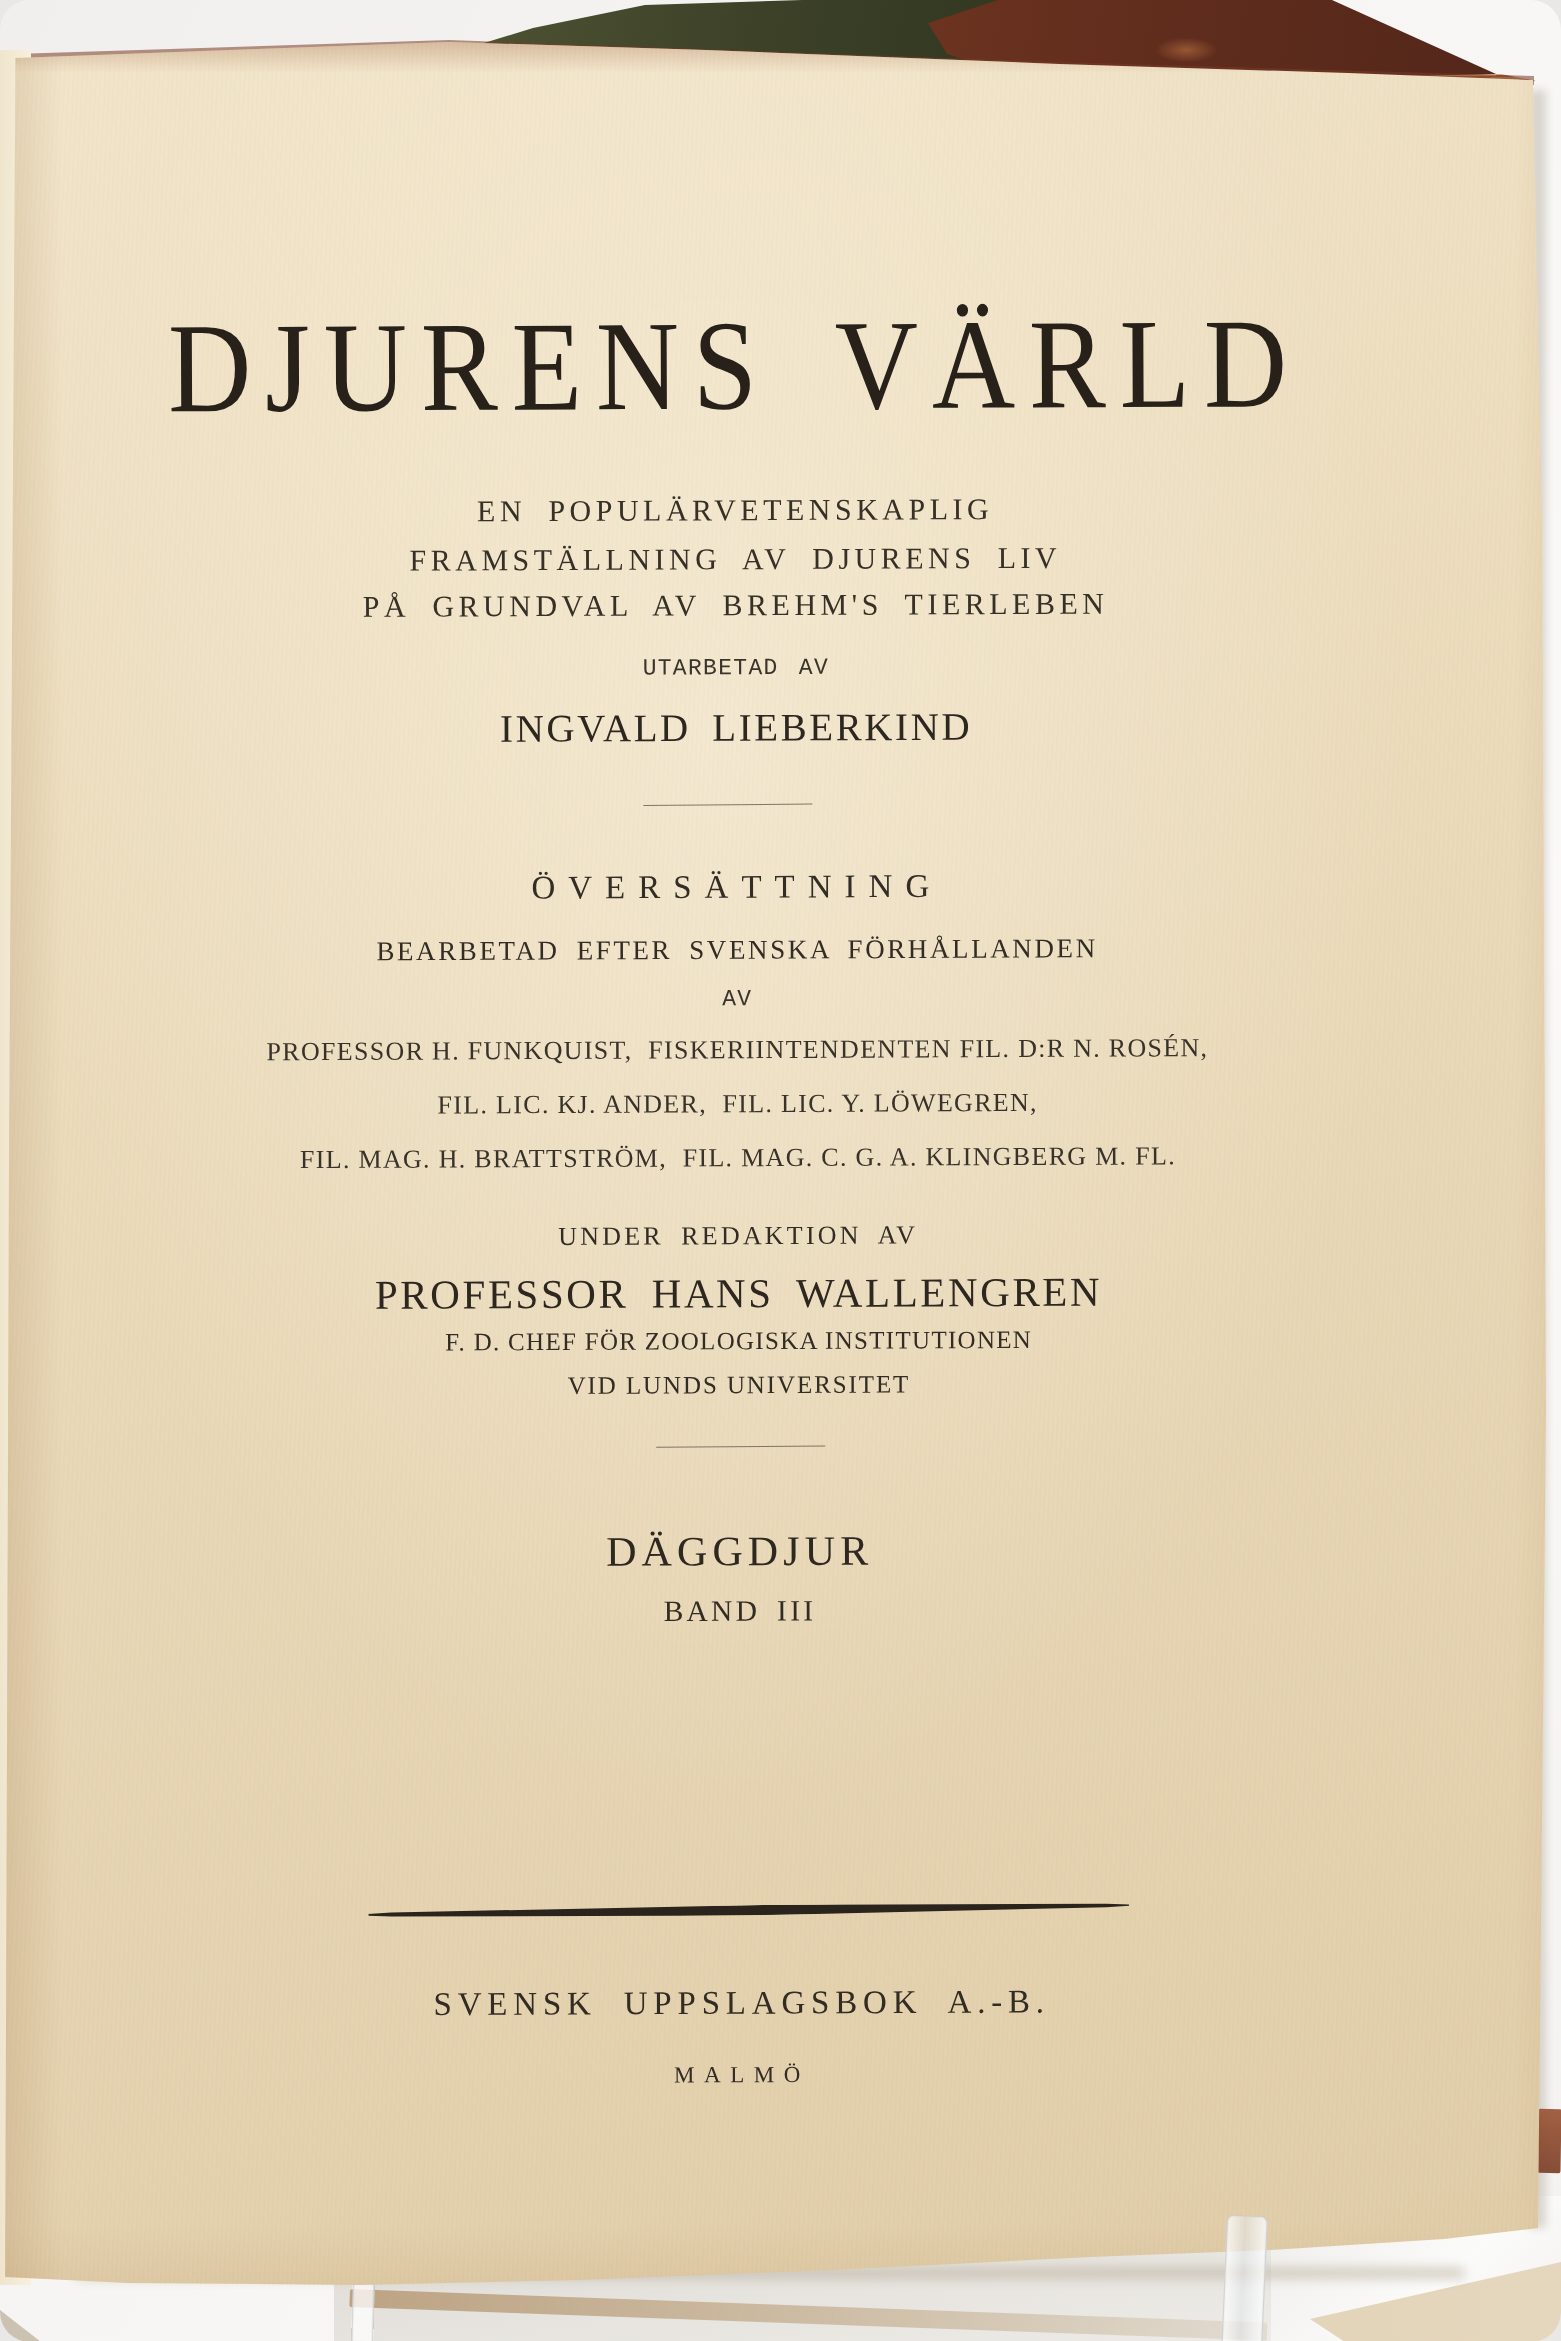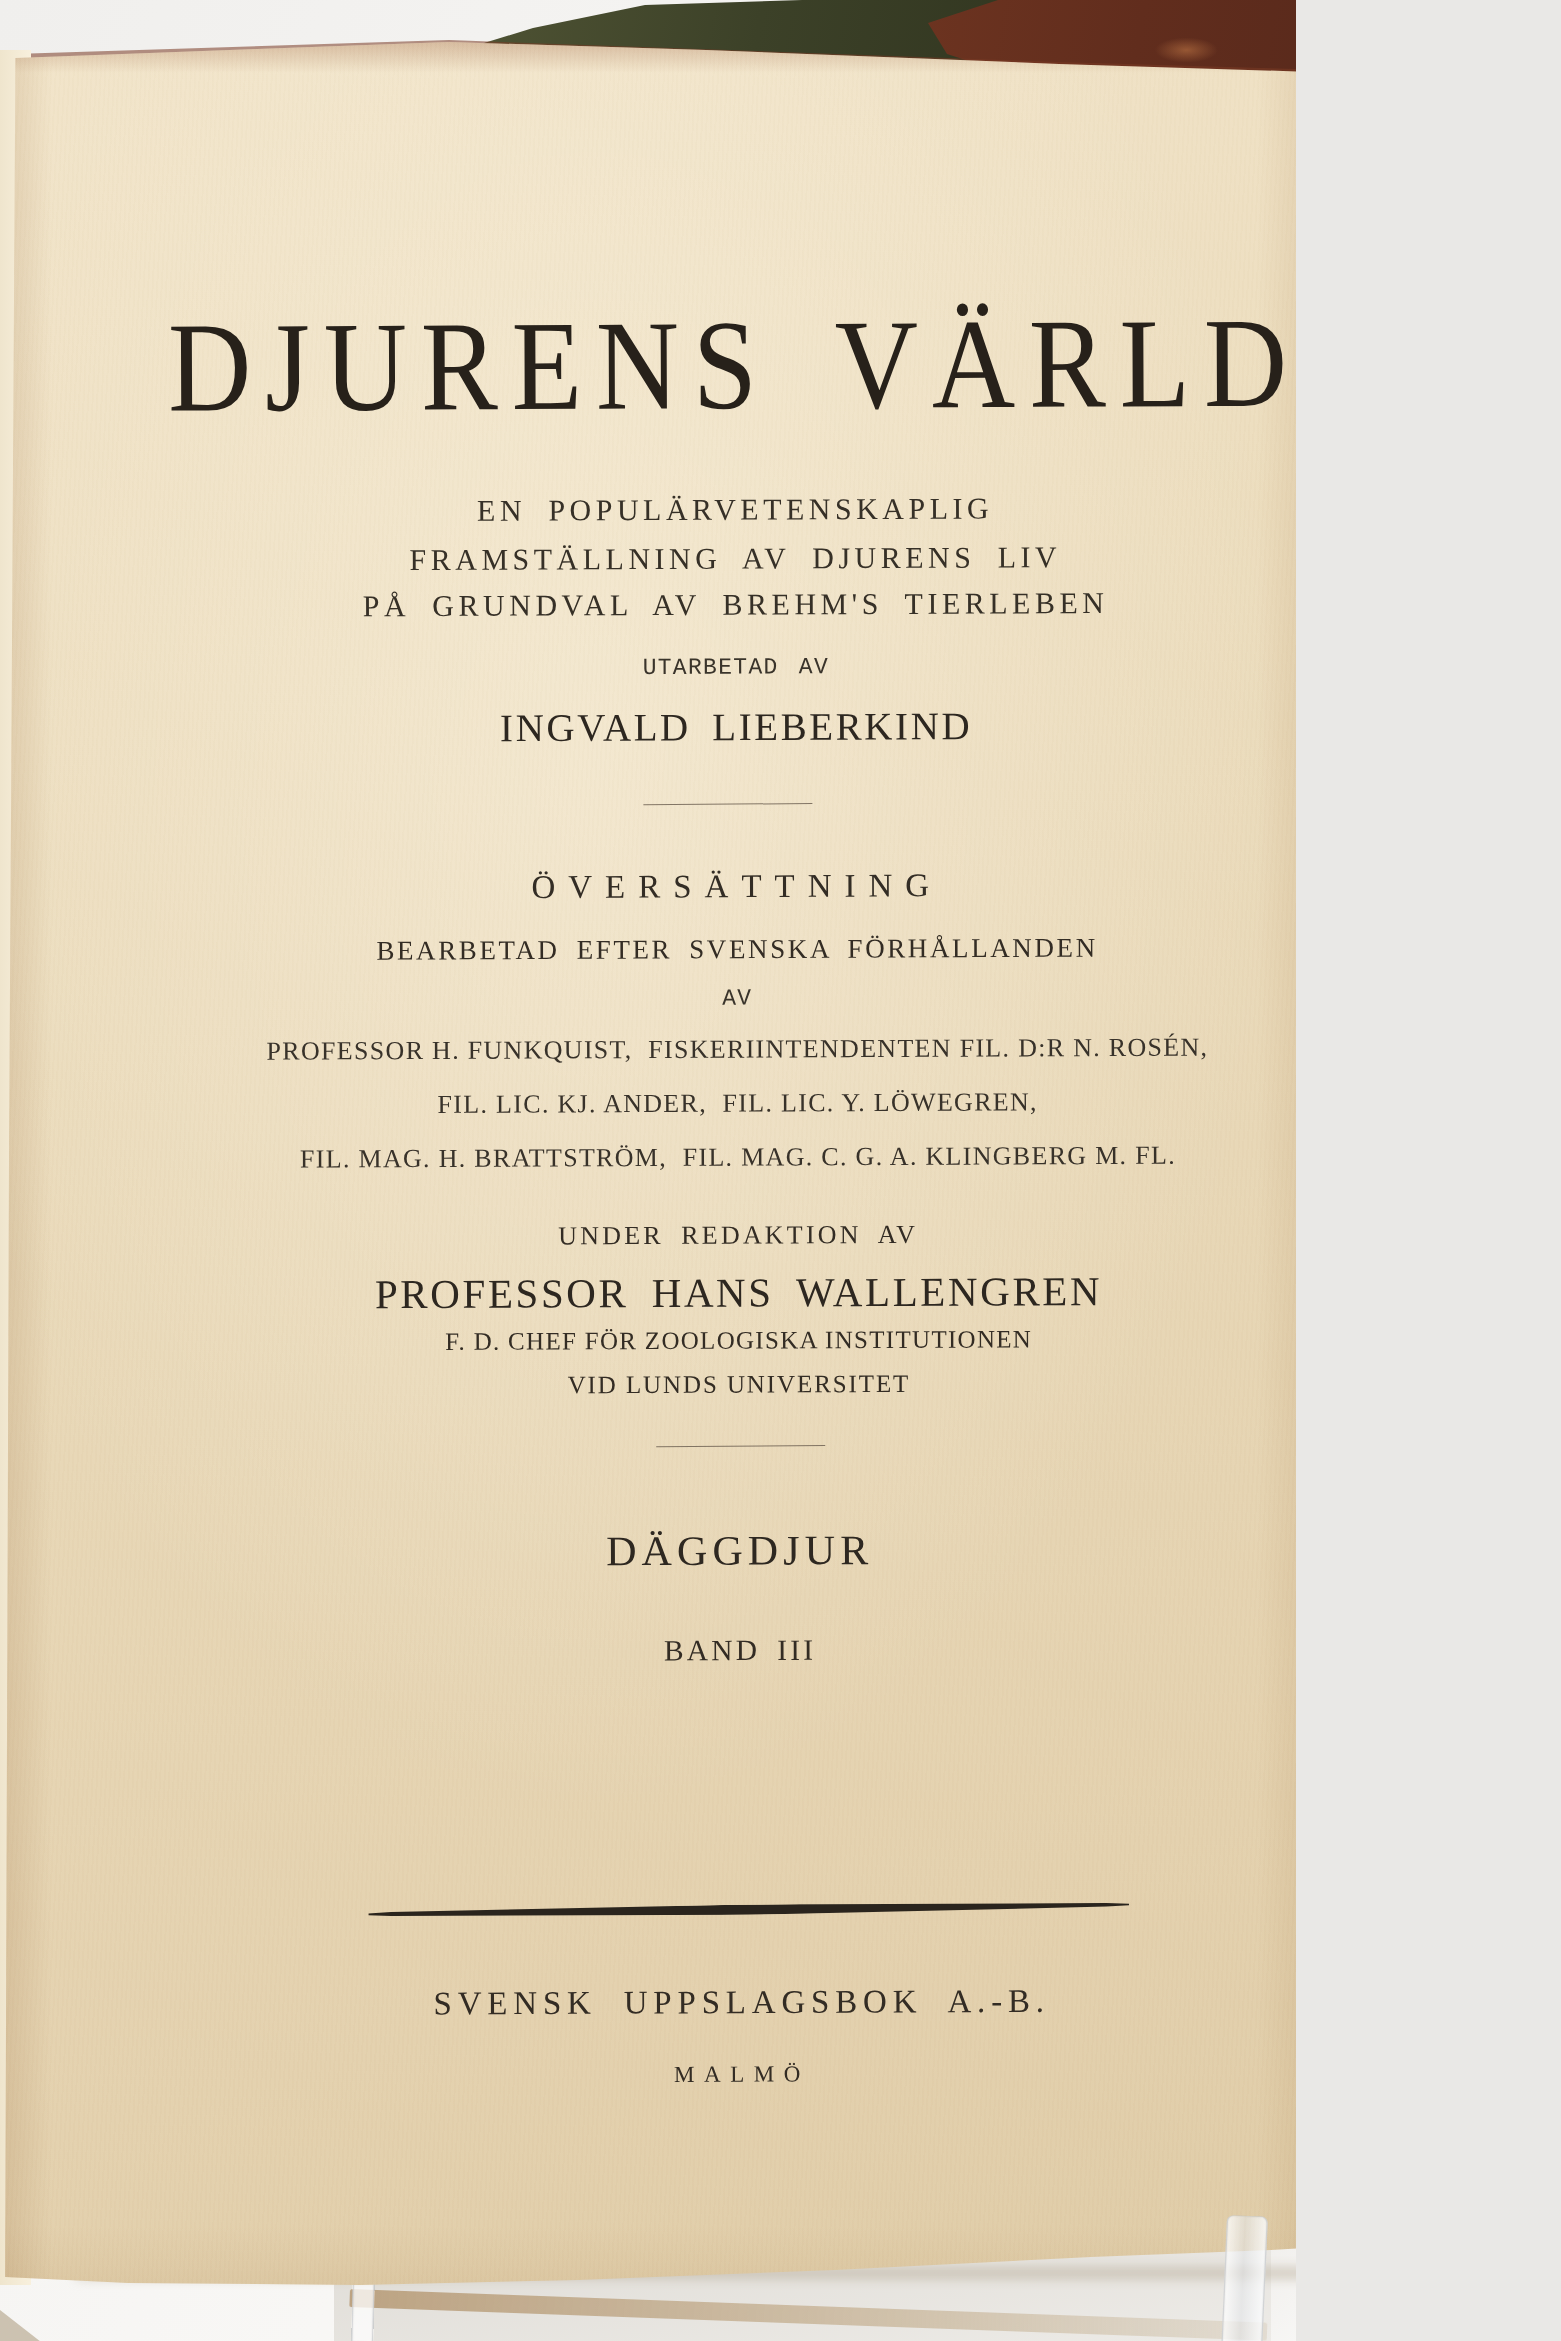--- a/index.html
+++ b/index.html
@@ -1,19 +1,20 @@
 <!DOCTYPE html>
 <html style="font-size:10.3px"><head>
 <meta charset="utf-8">
 <style>
   html,body{margin:0;padding:0;background:#e9e8e6;}
   .scene{
-    position:relative;width:1296px;height:2342px;overflow:hidden;
+    position:relative;width:1561px;height:2342px;overflow:hidden;
     background:linear-gradient(115deg,#f0efed 0%,#f5f4f2 35%,#faf9f7 75%,#f3f2f0 100%);
     font-family:"Liberation Serif","DejaVu Serif",serif;
+    border-radius:30px;
   }
   
   .cover-band{position:absolute;left:0;top:0;width:1561px;height:167px;}
   .cover-green{
     position:absolute;inset:0;
     clip-path:polygon(393px 71px,533px 28px,645px 5.1px,802px 0px,1014px 0px,976px 59px,835px 89px,636px 90px,488px 81px);
     background:
       radial-gradient(58px 19px at 30% 30%,rgba(215,212,160,.35),transparent 70%),
       radial-gradient(45px 16.7px at 18% 60%,rgba(170,168,110,.30),transparent 70%),
       radial-gradient(77px 28px at 66% 62%,rgba(14,16,6,.55),transparent 75%),
@@ -96,21 +97,21 @@
   .t-oversattning{top:887px;font-size:33px;letter-spacing:13px;color:#332d25;}
   .t-bearbetad{top:950px;font-size:27px;letter-spacing:2.6px;word-spacing:7.7px;}
   .t-av{top:999px}
   .t-tr{font-size:26px;letter-spacing:1.3px;color:#38322a;}
   .t-tr1{top:1050px}.t-tr2{top:1104px}.t-tr3{top:1158px}
   .t-under{top:1236px;font-size:26px;letter-spacing:3.2px;word-spacing:7.7px;}
   .t-wallengren{top:1293px;font-size:41px;letter-spacing:2.6px;word-spacing:10.3px;color:#2d2720;}
   .t-chef{top:1341px;font-size:25px;letter-spacing:1.3px;}
   .t-vid{top:1385px;font-size:25px;letter-spacing:1.9px;}
   .t-daggdjur{top:1551px;font-size:42px;letter-spacing:5.1px;color:#2e2821;}
-  .t-band{top:1611px;font-size:29.5px;letter-spacing:3.2px;word-spacing:6.4px;margin-top:40px;}
+  .t-band{top:1611px;font-size:29.5px;letter-spacing:3.2px;word-spacing:6.4px;}
   .t-svensk{top:2003px;font-size:33px;letter-spacing:5.8px;word-spacing:13px;}
   .t-malmo{top:2075px;font-size:23px;letter-spacing:9.6px;}
   .divider{position:absolute;height:1.3px;background:#6e6253;opacity:.85;transform:rotate(-.2deg);}
   .divider-1{left:645px;top:804px;width:169px;}
   .divider-2{left:655px;top:1446px;width:169px;}
   .swelled-rule{position:absolute;left:365px;top:1905px;width:761px;height:10.3px;background:#2a241d;
     transform:rotate(-.45deg);
     clip-path:polygon(0% 42%,3% 30%,50% 0%,97% 28%,100% 38%,100% 52%,97% 62%,50% 100%,3% 68%,0% 58%);}
   
   .stand-prong{position:absolute;left:1227px;top:2216px;width:41px;height:128px;

